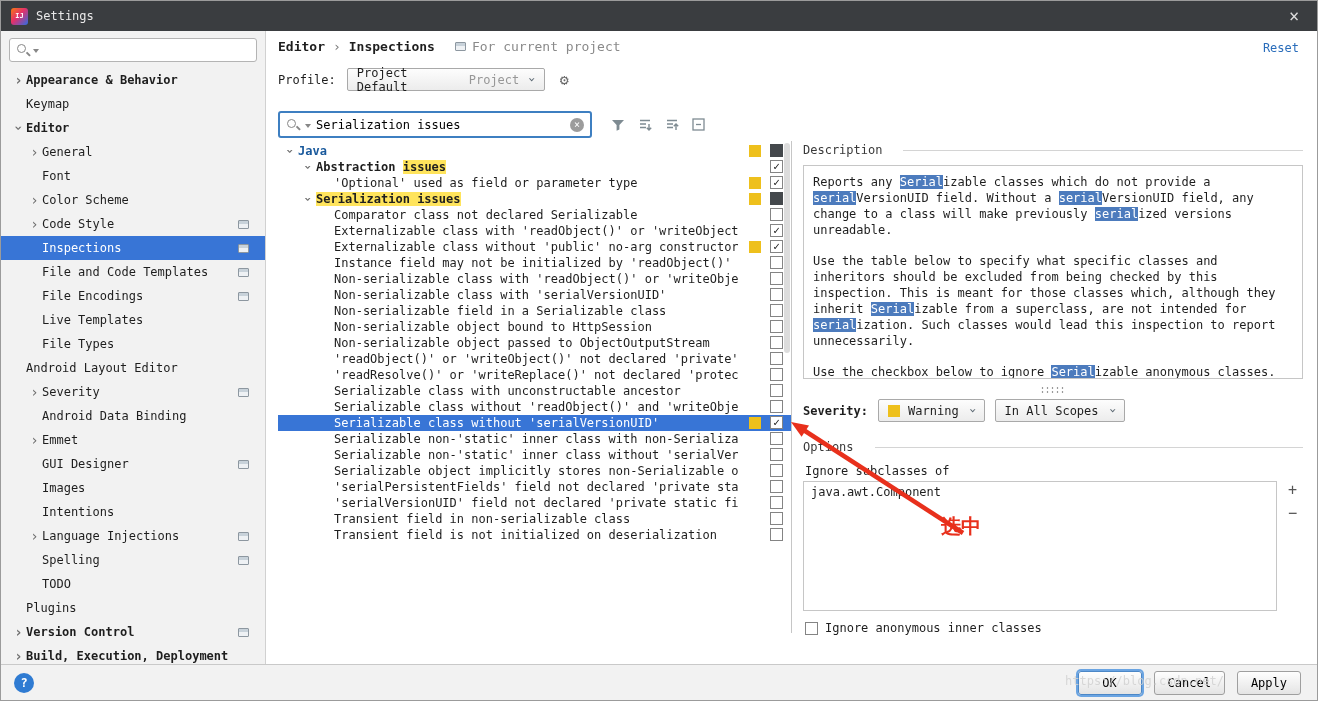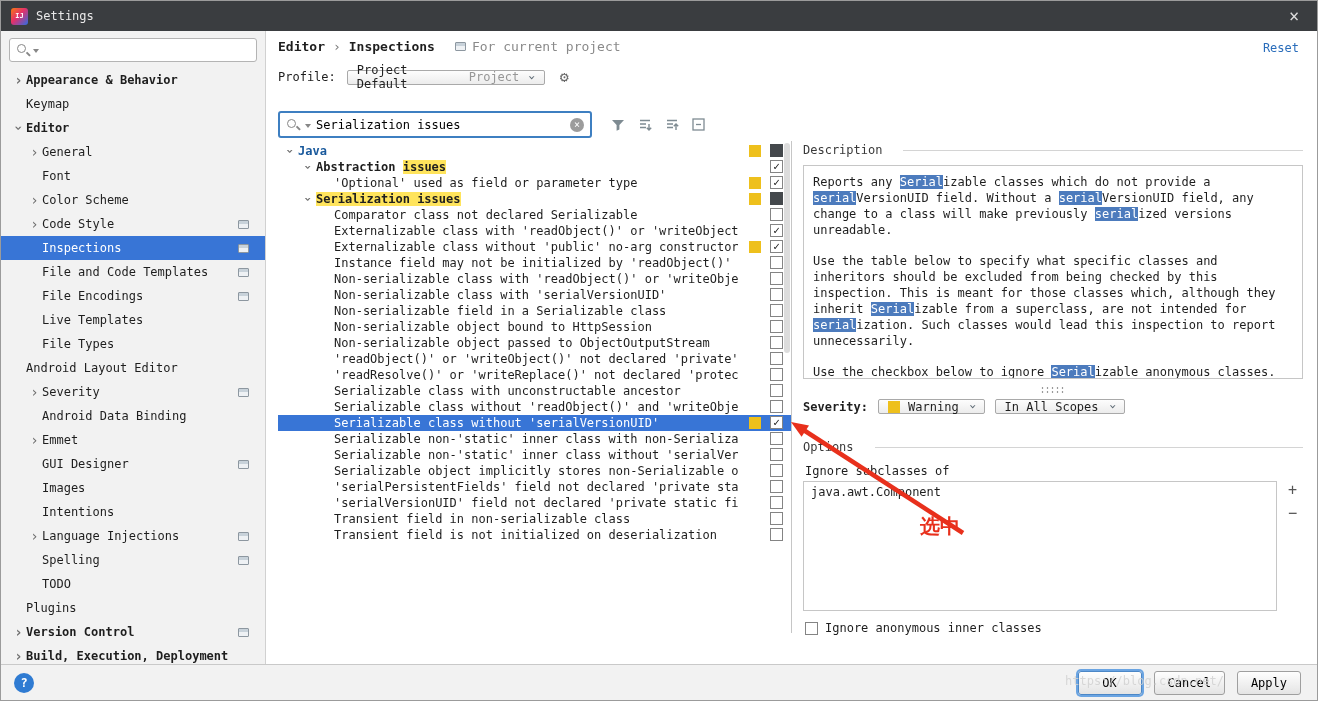--- a/index.html
+++ b/index.html
@@ -27,21 +27,21 @@
   .sbrow.sel .chev{color:#fff}
   .pp{width:11px;height:9px;border:1px solid #8d97a0;border-radius:1px;background:linear-gradient(#c8d2da 0 3px,#eef1f4 3px);margin-left:auto;margin-right:16px;flex:none}
 
   
   .main{position:absolute;top:30px;left:265px;right:0;bottom:36px;background:#fff}
   .crumbs{position:absolute;top:8px;left:12px;display:flex;align-items:center;gap:8px;font-weight:bold;font-size:13px}
   .crumb-sep{color:#7a7a7a;font-weight:normal}
   .scope{display:flex;align-items:center;gap:6px;color:#8a8a8a;font-weight:normal;font-size:13px;margin-left:12px}
   .reset{position:absolute;top:10px;right:18px;color:#2a6dbb;cursor:pointer}
   .profrow{position:absolute;top:37px;left:12px;display:flex;align-items:center;gap:11px}
-  .combo{height:15px;border:1px solid #a9a9a9;border-radius:2px;background:linear-gradient(#fdfdfd,#ececec);
+  .combo{height:23px;border:1px solid #a9a9a9;border-radius:2px;background:linear-gradient(#fdfdfd,#ececec);
          display:flex;align-items:center;padding:0 5px 0 9px;gap:8px;cursor:pointer}
   .combo .dd{color:#5d6a74;font-size:13px;transform:rotate(90deg);display:inline-block;width:12px;text-align:center}
   .combo .tag{color:#979797}
   .gear{color:#6a6a6a;font-size:15px;margin-left:4px}
 
   .searchrow{position:absolute;top:80px;left:12px;display:flex;align-items:center}
   .search{width:314px;height:27px;border:2px solid #3e7fc1;border-radius:3px;background:#fff;display:flex;align-items:center;padding:0 6px;gap:5px}
   .search input{border:none;outline:none;flex:1;font:inherit;background:transparent}
   .mag{position:relative;width:14px;height:14px;flex:none}
   .mag::before{content:"";position:absolute;left:1px;top:1px;width:7px;height:7px;border:1.5px solid #878787;border-radius:50%}
@@ -95,21 +95,21 @@
   .help{position:absolute;left:13px;top:8px;width:20px;height:20px;border-radius:50%;background:#2f7bd2;color:#fff;
         display:flex;align-items:center;justify-content:center;font-weight:bold;cursor:pointer}
   .btns{position:absolute;right:16px;top:6px;display:flex;gap:12px}
   .btn{min-width:64px;height:24px;border:1px solid #9f9f9f;border-radius:3px;background:linear-gradient(#fefefe,#e4e4e4);
        font:inherit;display:flex;align-items:center;justify-content:center;padding:0 13px;cursor:pointer}
   .btn.default{box-shadow:0 0 0 2px #6aa4e2;border-color:#4c87c6}
 
   
   .wm{position:absolute;left:1064px;top:673px;color:#d2d2d2;opacity:.85;z-index:40;pointer-events:none;font-size:12px;white-space:nowrap}
   .ann-svg{position:absolute;left:770px;top:405px;width:230px;height:150px;z-index:30;pointer-events:none}
-  .ann-text{position:absolute;left:919px;top:512px;font-size:20px;font-weight:bold;z-index:31;pointer-events:none;
+  .ann-text{position:absolute;left:940px;top:512px;font-size:20px;font-weight:bold;z-index:31;pointer-events:none;
             font-family:Liberation Sans, sans-serif}
 </style>
 </head>
 <body>
 
 <div class="app">
 
   <div class="titlebar">
     <div class="app-icon">IJ</div>
     <div class="tb-title">Settings</div>

